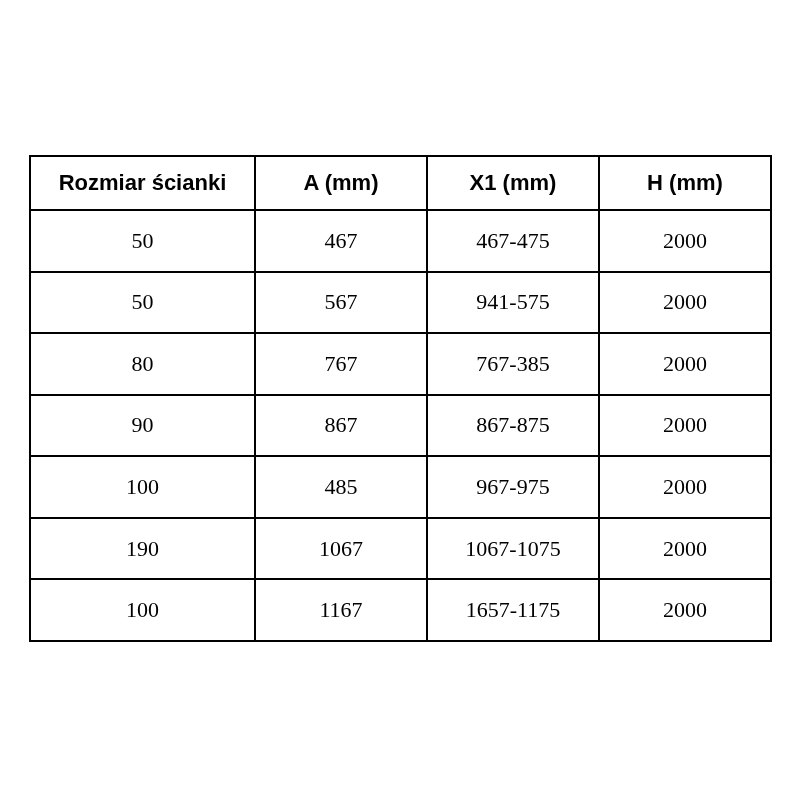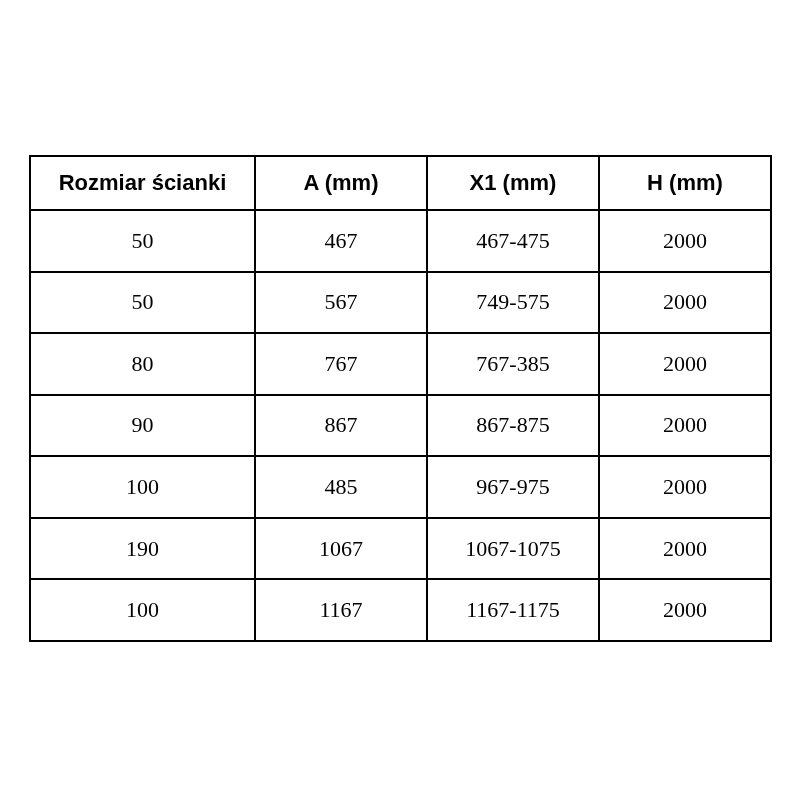--- a/index.html
+++ b/index.html
@@ -71,21 +71,21 @@
   <tbody>
       <tr>
         <td>50</td>
         <td>467</td>
         <td>467-475</td>
         <td>2000</td>
       </tr>
       <tr>
         <td>50</td>
         <td>567</td>
-        <td>749-575</td>
+        <td>941-575</td>
         <td>2000</td>
       </tr>
       <tr>
         <td>80</td>
         <td>767</td>
         <td>767-385</td>
         <td>2000</td>
       </tr>
       <tr>
         <td>90</td>
@@ -101,17 +101,17 @@
       </tr>
       <tr>
         <td>190</td>
         <td>1067</td>
         <td>1067-1075</td>
         <td>2000</td>
       </tr>
       <tr>
         <td>100</td>
         <td>1167</td>
-        <td>1167-1175</td>
+        <td>1657-1175</td>
         <td>2000</td>
       </tr>
     </tbody>
 </table>
 
 </body></html>

